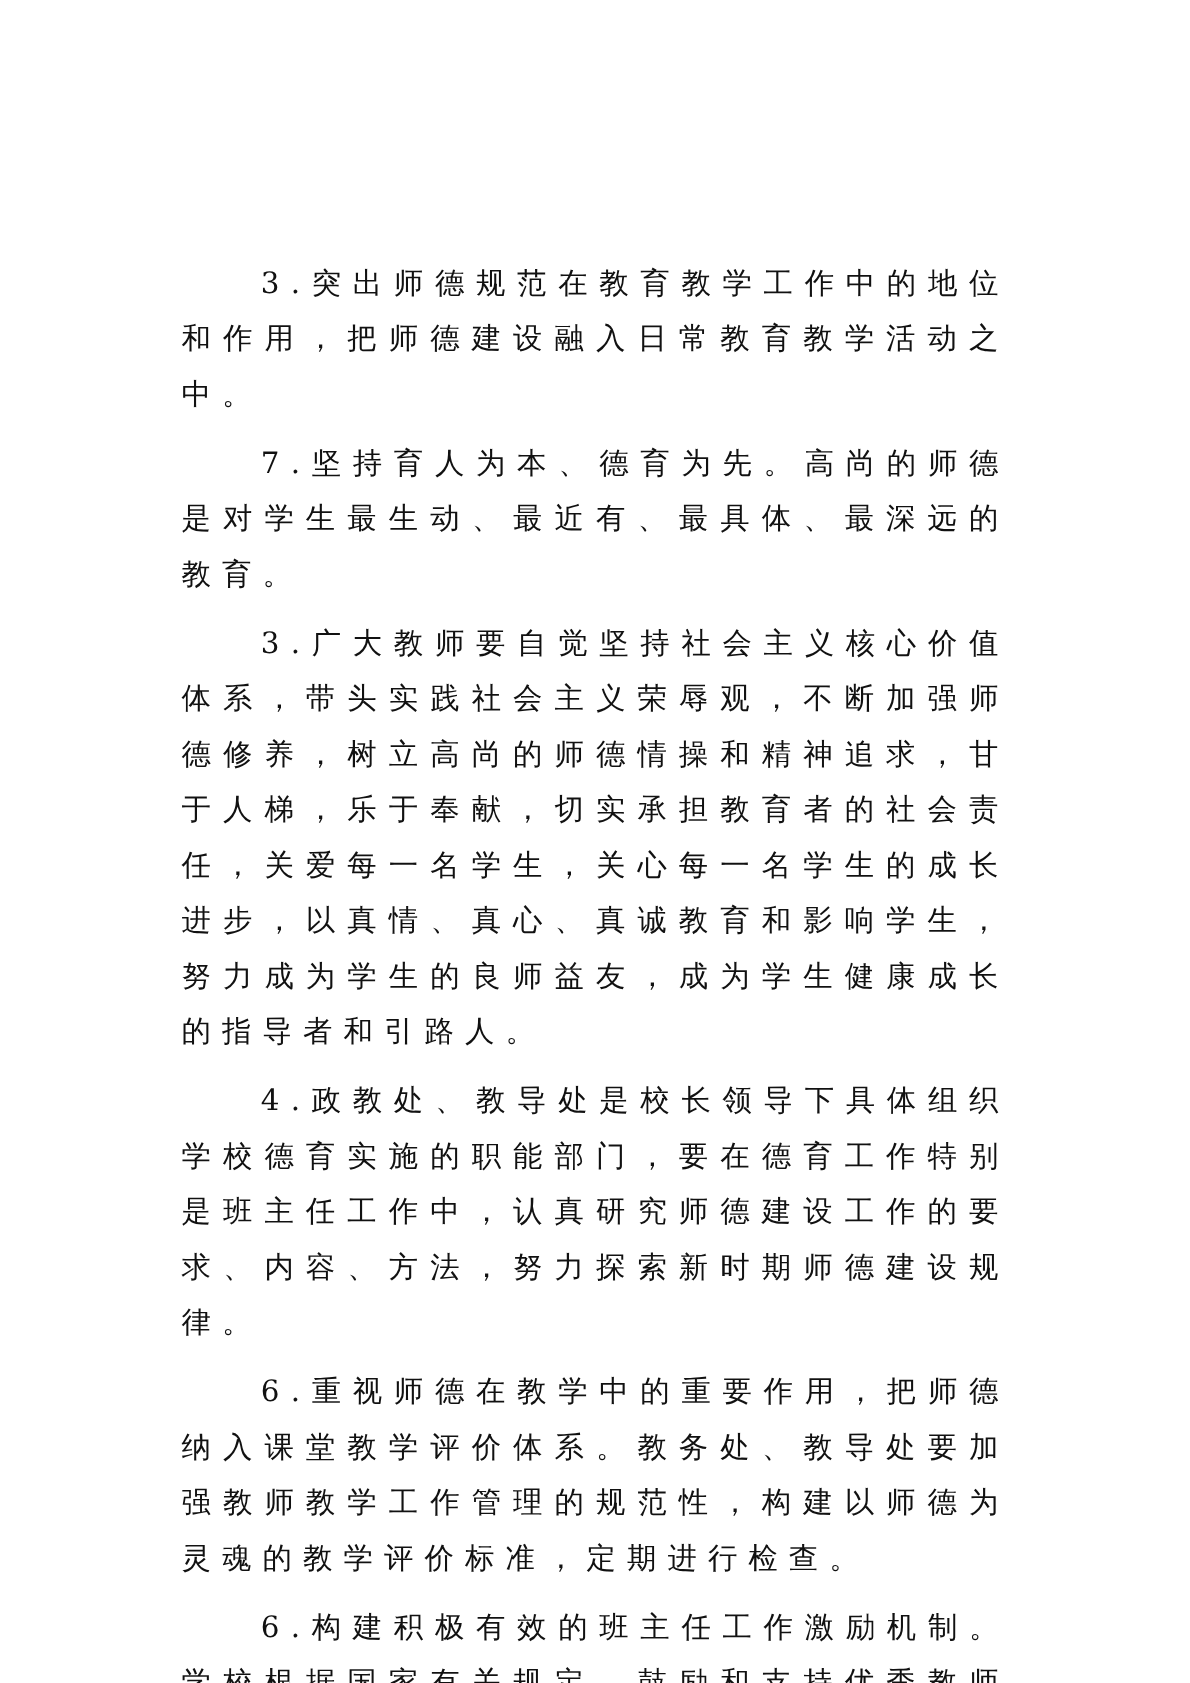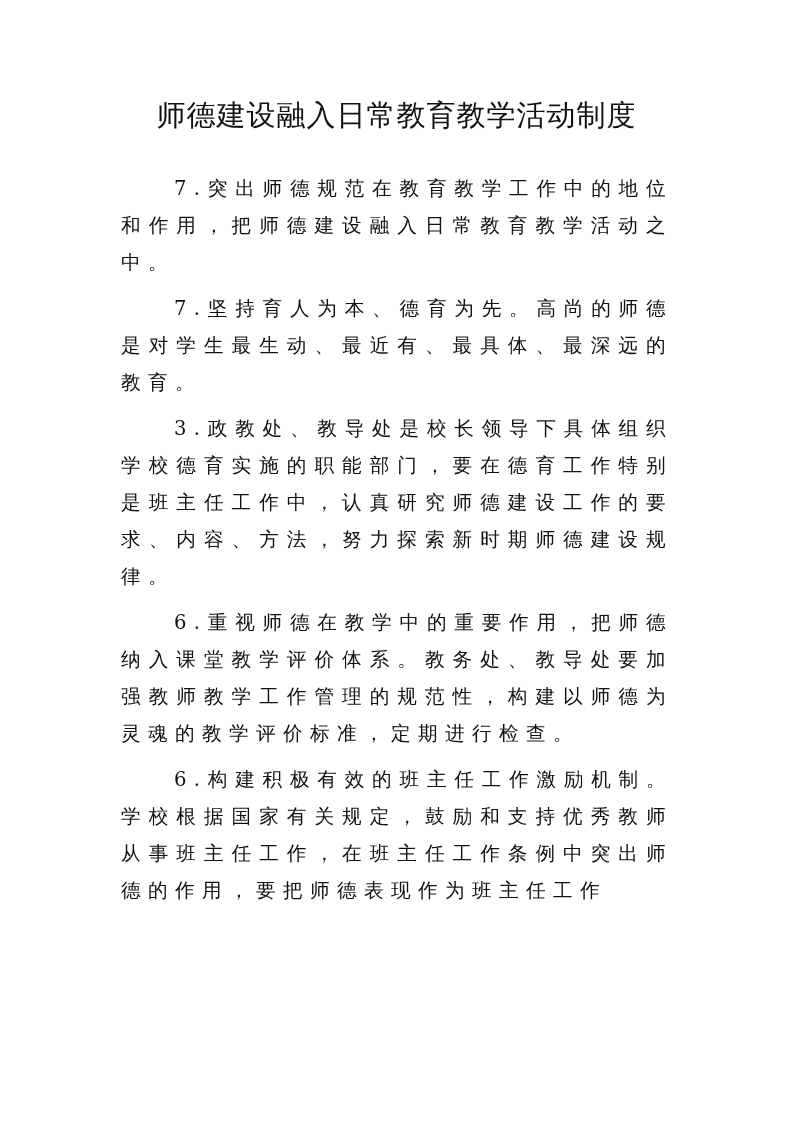--- a/index.html
+++ b/index.html
@@ -9,21 +9,21 @@
   .title { position: absolute; top: 96px; left: 0; width: 793px; text-align: center;
            font-size: 29px; letter-spacing: 1px; font-weight: normal; margin: 0; color: #111; }
   .body { position: absolute; left: 121px; top: 170px; width: 552px; }
   .para { margin: 0 0 9px 0; font-size: 19.6px; line-height: 37px;
           text-indent: 2.7em; letter-spacing: 7.4px; text-align: justify; word-break: break-all; }
 </style>
 </head>
 <body>
 
 <div class="page">
-  <h1 class="title">师德建设融入日常教育教学活动制度</h1>
   <div class="body">
-    <p class="para">7.突出师德规范在教育教学工作中的地位和作用，把师德建设融入日常教育教学活动之中。</p>
+    <p class="para">3.突出师德规范在教育教学工作中的地位和作用，把师德建设融入日常教育教学活动之中。</p>
     <p class="para">7.坚持育人为本、德育为先。高尚的师德是对学生最生动、最近有、最具体、最深远的教育。</p>
-    <p class="para">3.政教处、教导处是校长领导下具体组织学校德育实施的职能部门，要在德育工作特别是班主任工作中，认真研究师德建设工作的要求、内容、方法，努力探索新时期师德建设规律。</p>
+    <p class="para">3.广大教师要自觉坚持社会主义核心价值体系，带头实践社会主义荣辱观，不断加强师德修养，树立高尚的师德情操和精神追求，甘于人梯，乐于奉献，切实承担教育者的社会责任，关爱每一名学生，关心每一名学生的成长进步，以真情、真心、真诚教育和影响学生，努力成为学生的良师益友，成为学生健康成长的指导者和引路人。</p>
+    <p class="para">4.政教处、教导处是校长领导下具体组织学校德育实施的职能部门，要在德育工作特别是班主任工作中，认真研究师德建设工作的要求、内容、方法，努力探索新时期师德建设规律。</p>
     <p class="para">6.重视师德在教学中的重要作用，把师德纳入课堂教学评价体系。教务处、教导处要加强教师教学工作管理的规范性，构建以师德为灵魂的教学评价标准，定期进行检查。</p>
     <p class="para">6.构建积极有效的班主任工作激励机制。学校根据国家有关规定，鼓励和支持优秀教师从事班主任工作，在班主任工作条例中突出师德的作用，要把师德表现作为班主任工作</p>
   </div>
 </div>
 
 </body></html>

